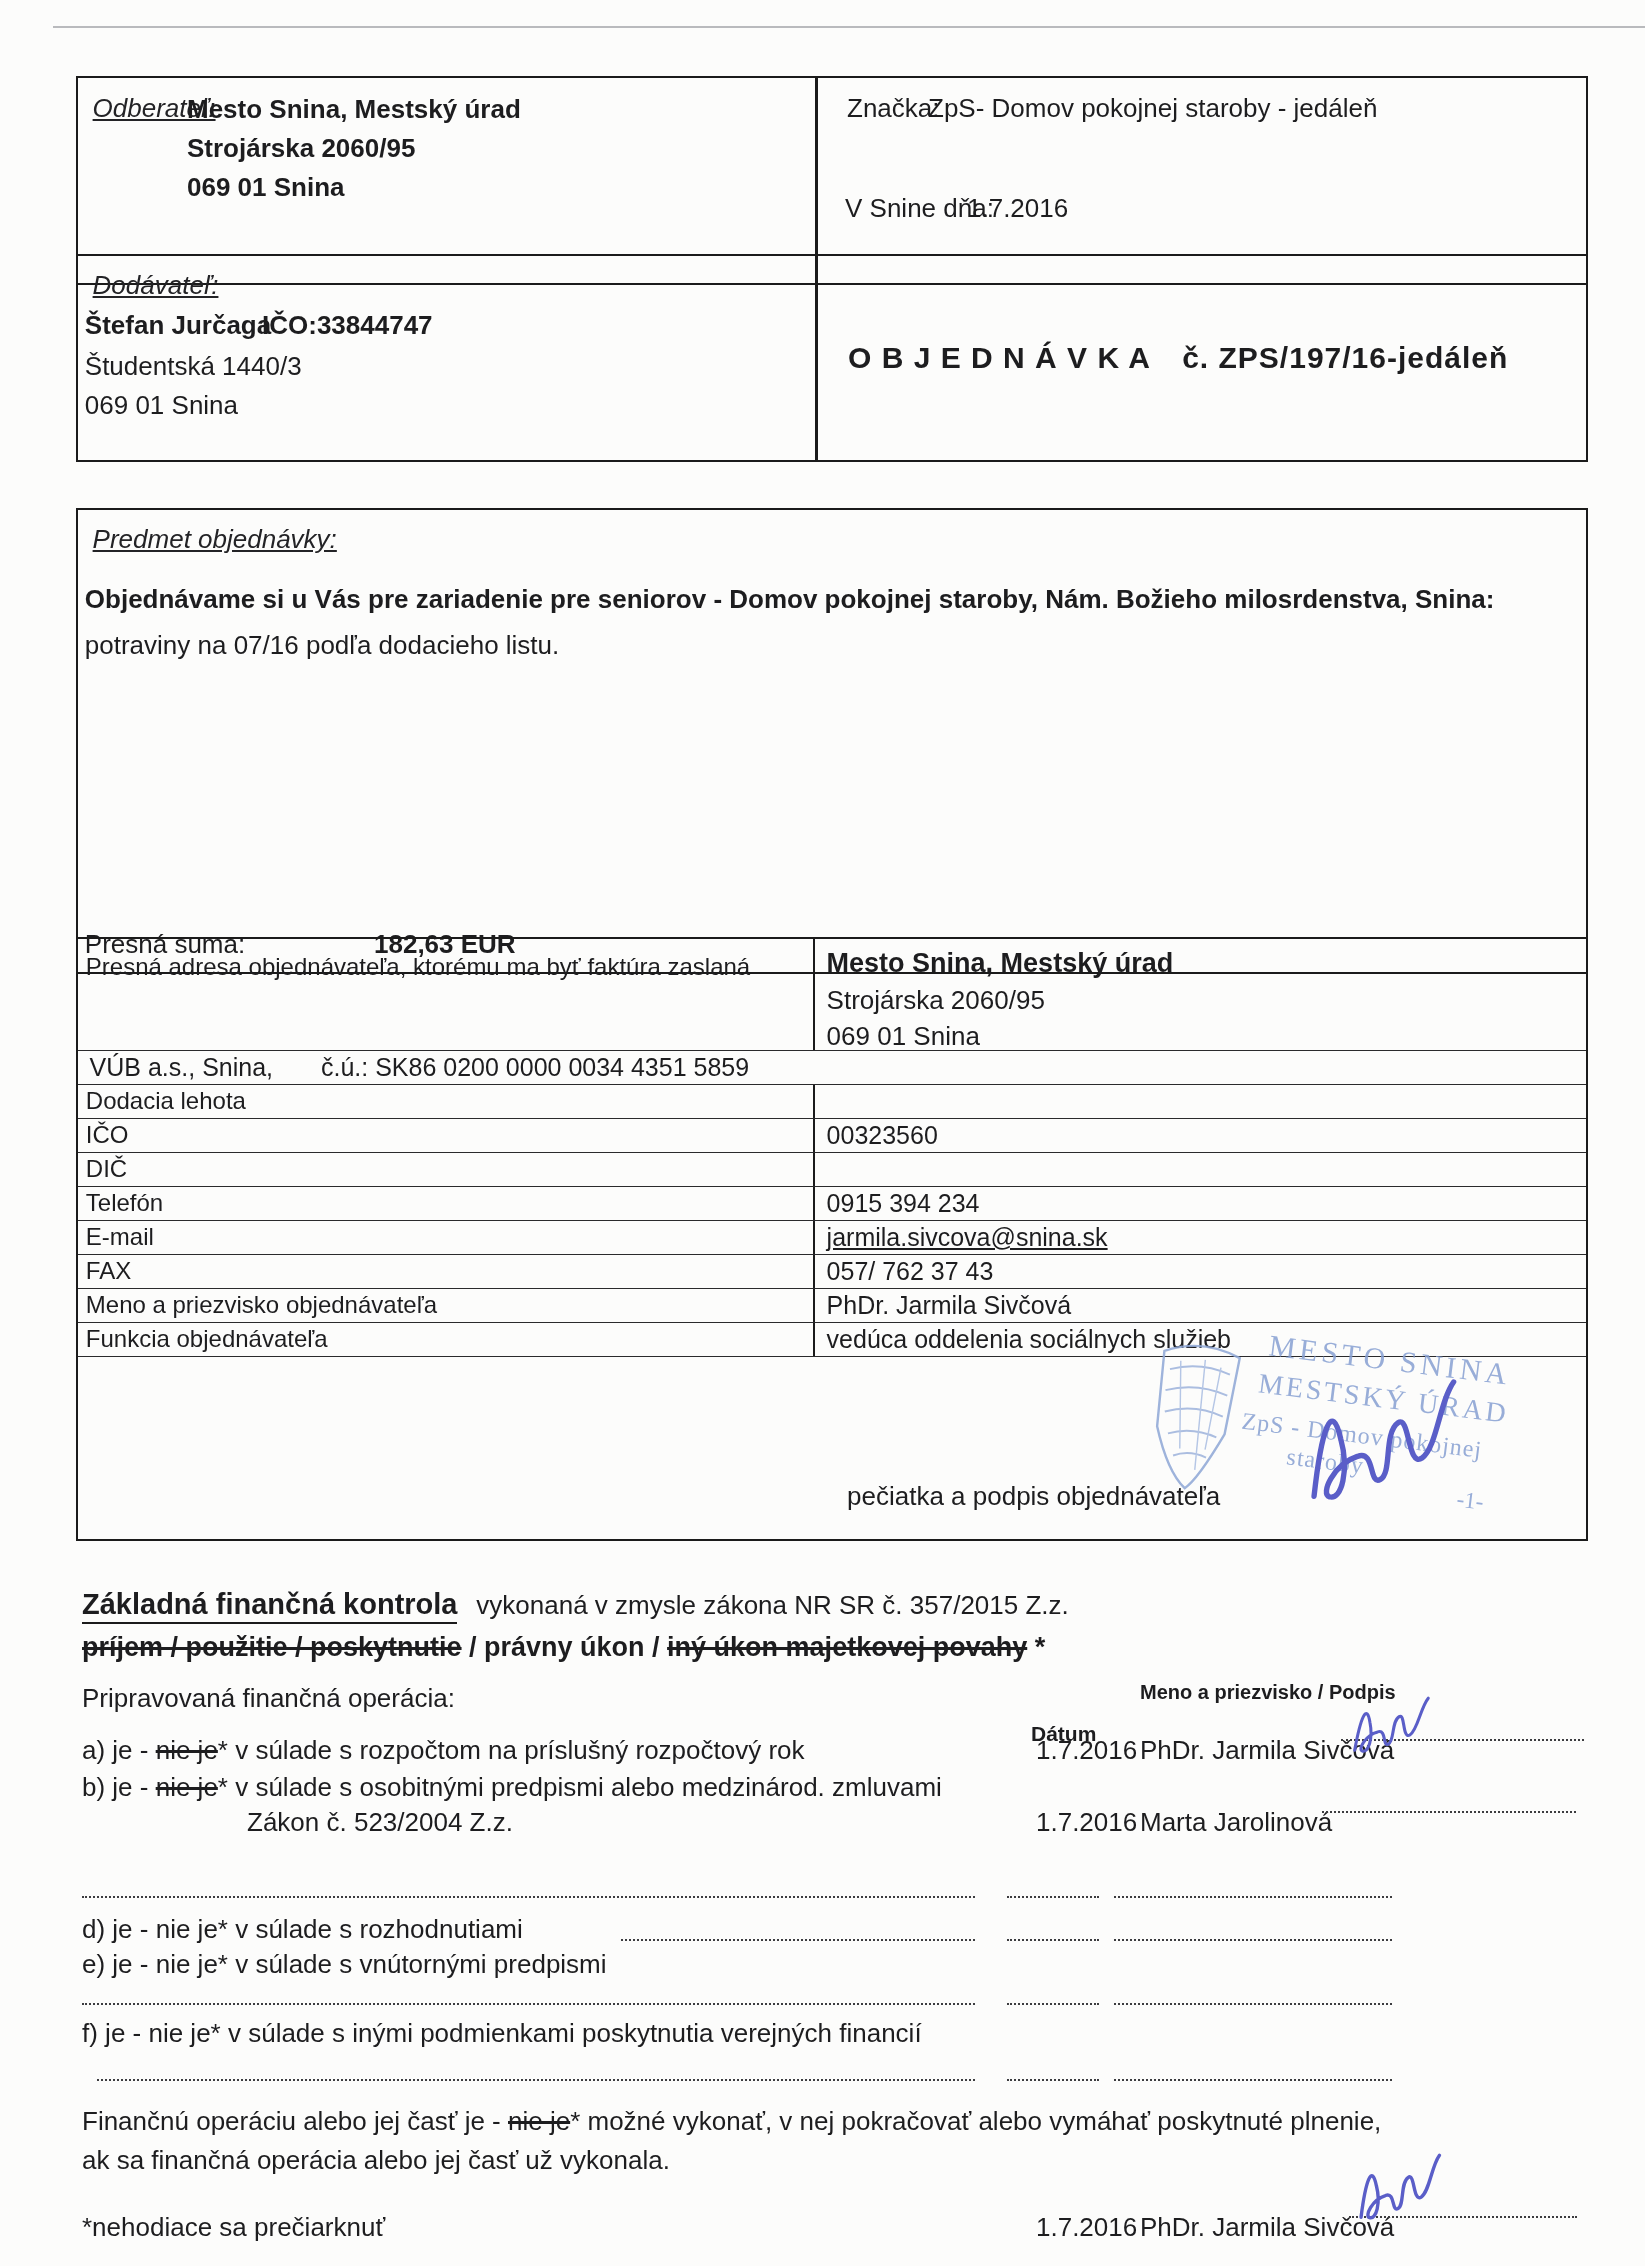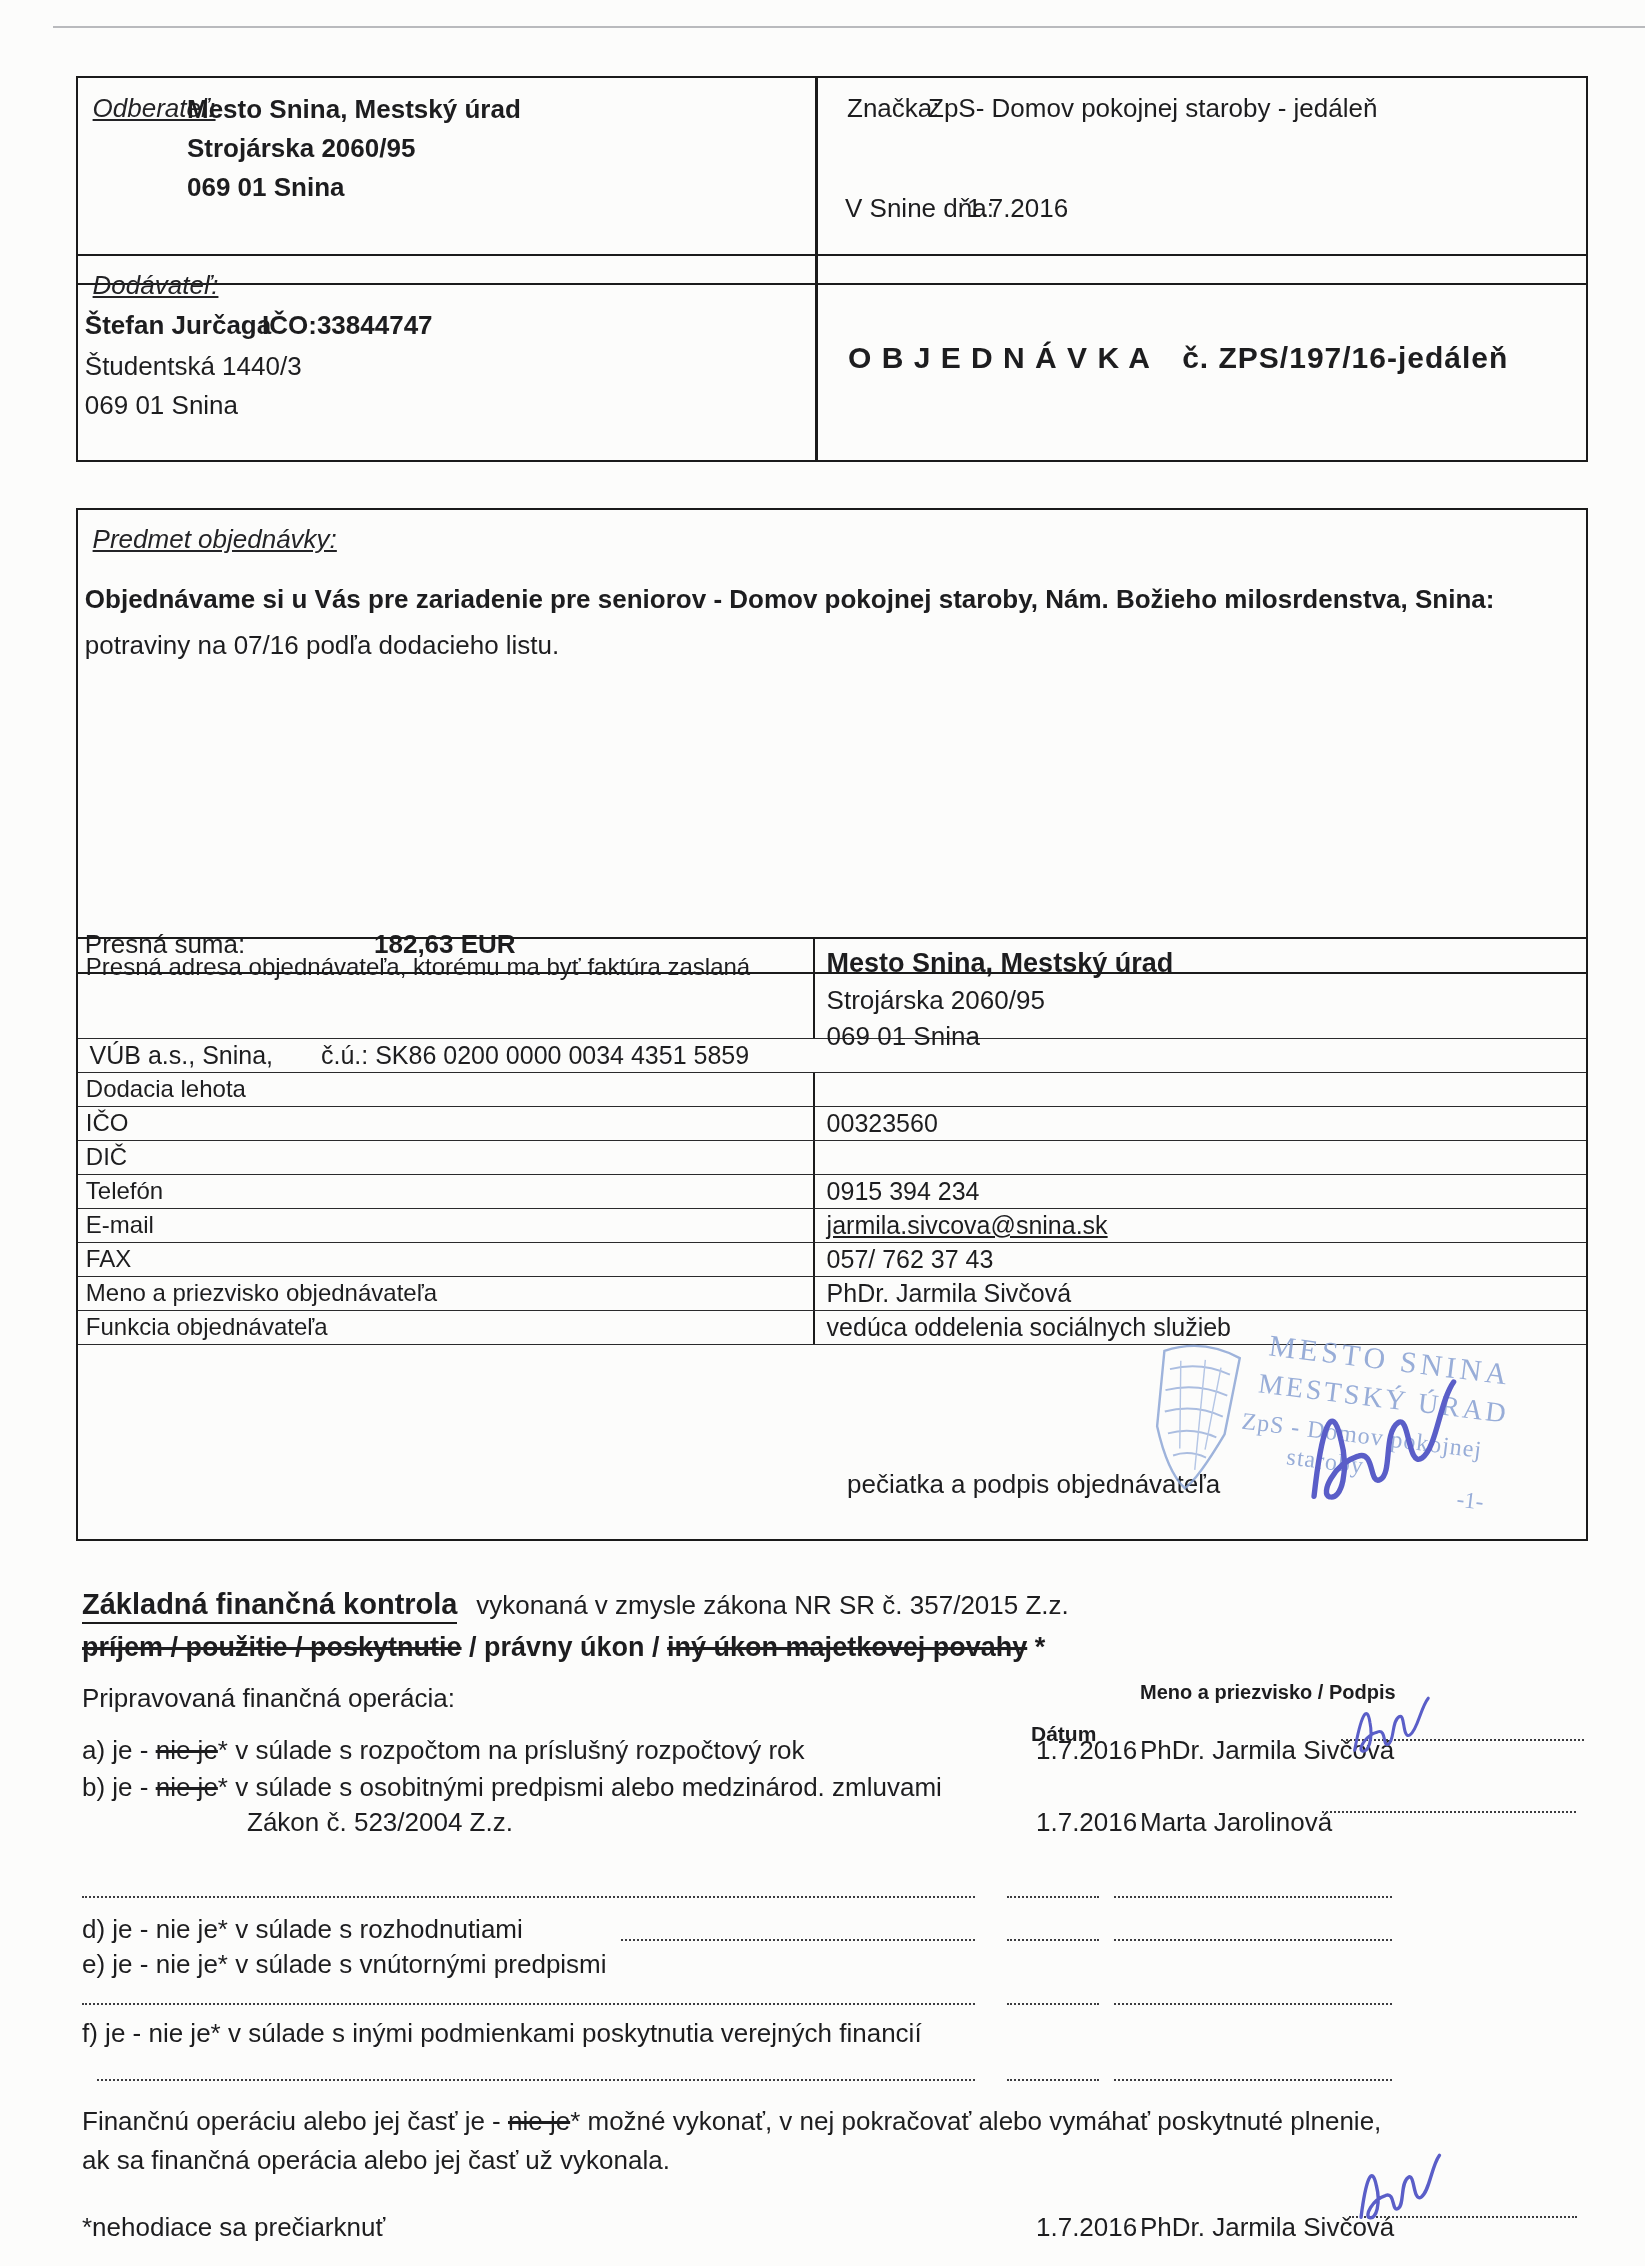--- a/index.html
+++ b/index.html
@@ -15,21 +15,21 @@
   
   .box{position:absolute;left:76px;width:1512px;border:2.9px solid #1b1b1b;box-sizing:border-box;background:transparent;}
   .vdiv{position:absolute;top:0;bottom:0;left:737px;width:2.9px;background:#1b1b1b;}
   .lbl-italic{font-style:italic;text-decoration:underline;font-size:26px;color:#232326;}
   .abs{position:absolute;white-space:nowrap;}
   .b{font-weight:bold;} .fs27{font-size:26px;} .fs28{font-size:27px;}
   .addr-line{line-height:39px;font-size:26px;font-weight:bold;}
   .order-title{font-size:30px;font-weight:bold;letter-spacing:1px;}
   
   #sec4{top:937px;height:604px;display:flex;flex-direction:column;}
-  .addr-row{height:100px;display:flex;border-bottom:1.9px solid #2a2a2c;box-sizing:border-box;}
+  .addr-row{height:112px;display:flex;border-bottom:1.9px solid #2a2a2c;box-sizing:border-box;}
   .d-row{height:34px;display:flex;border-bottom:1.9px solid #2a2a2c;box-sizing:border-box;}
   .cell-l{width:737px;border-right:2.9px solid #1b1b1b;box-sizing:border-box;padding-left:7.8px;}
   .cell-r{flex:1;padding-left:11.6px;}
   .d-row .cell-l{line-height:32px;font-size:24px;}
   .d-row .cell-r{line-height:32px;font-size:25px;}
   .stamp-row{flex:1;position:relative;}
   .u{text-decoration:underline;}
   .strike{text-decoration:line-through;text-decoration-thickness:2.9px;}
   
   .dots{position:absolute;height:1.9px;border-bottom:2.9px dotted #3c3c3f;}

